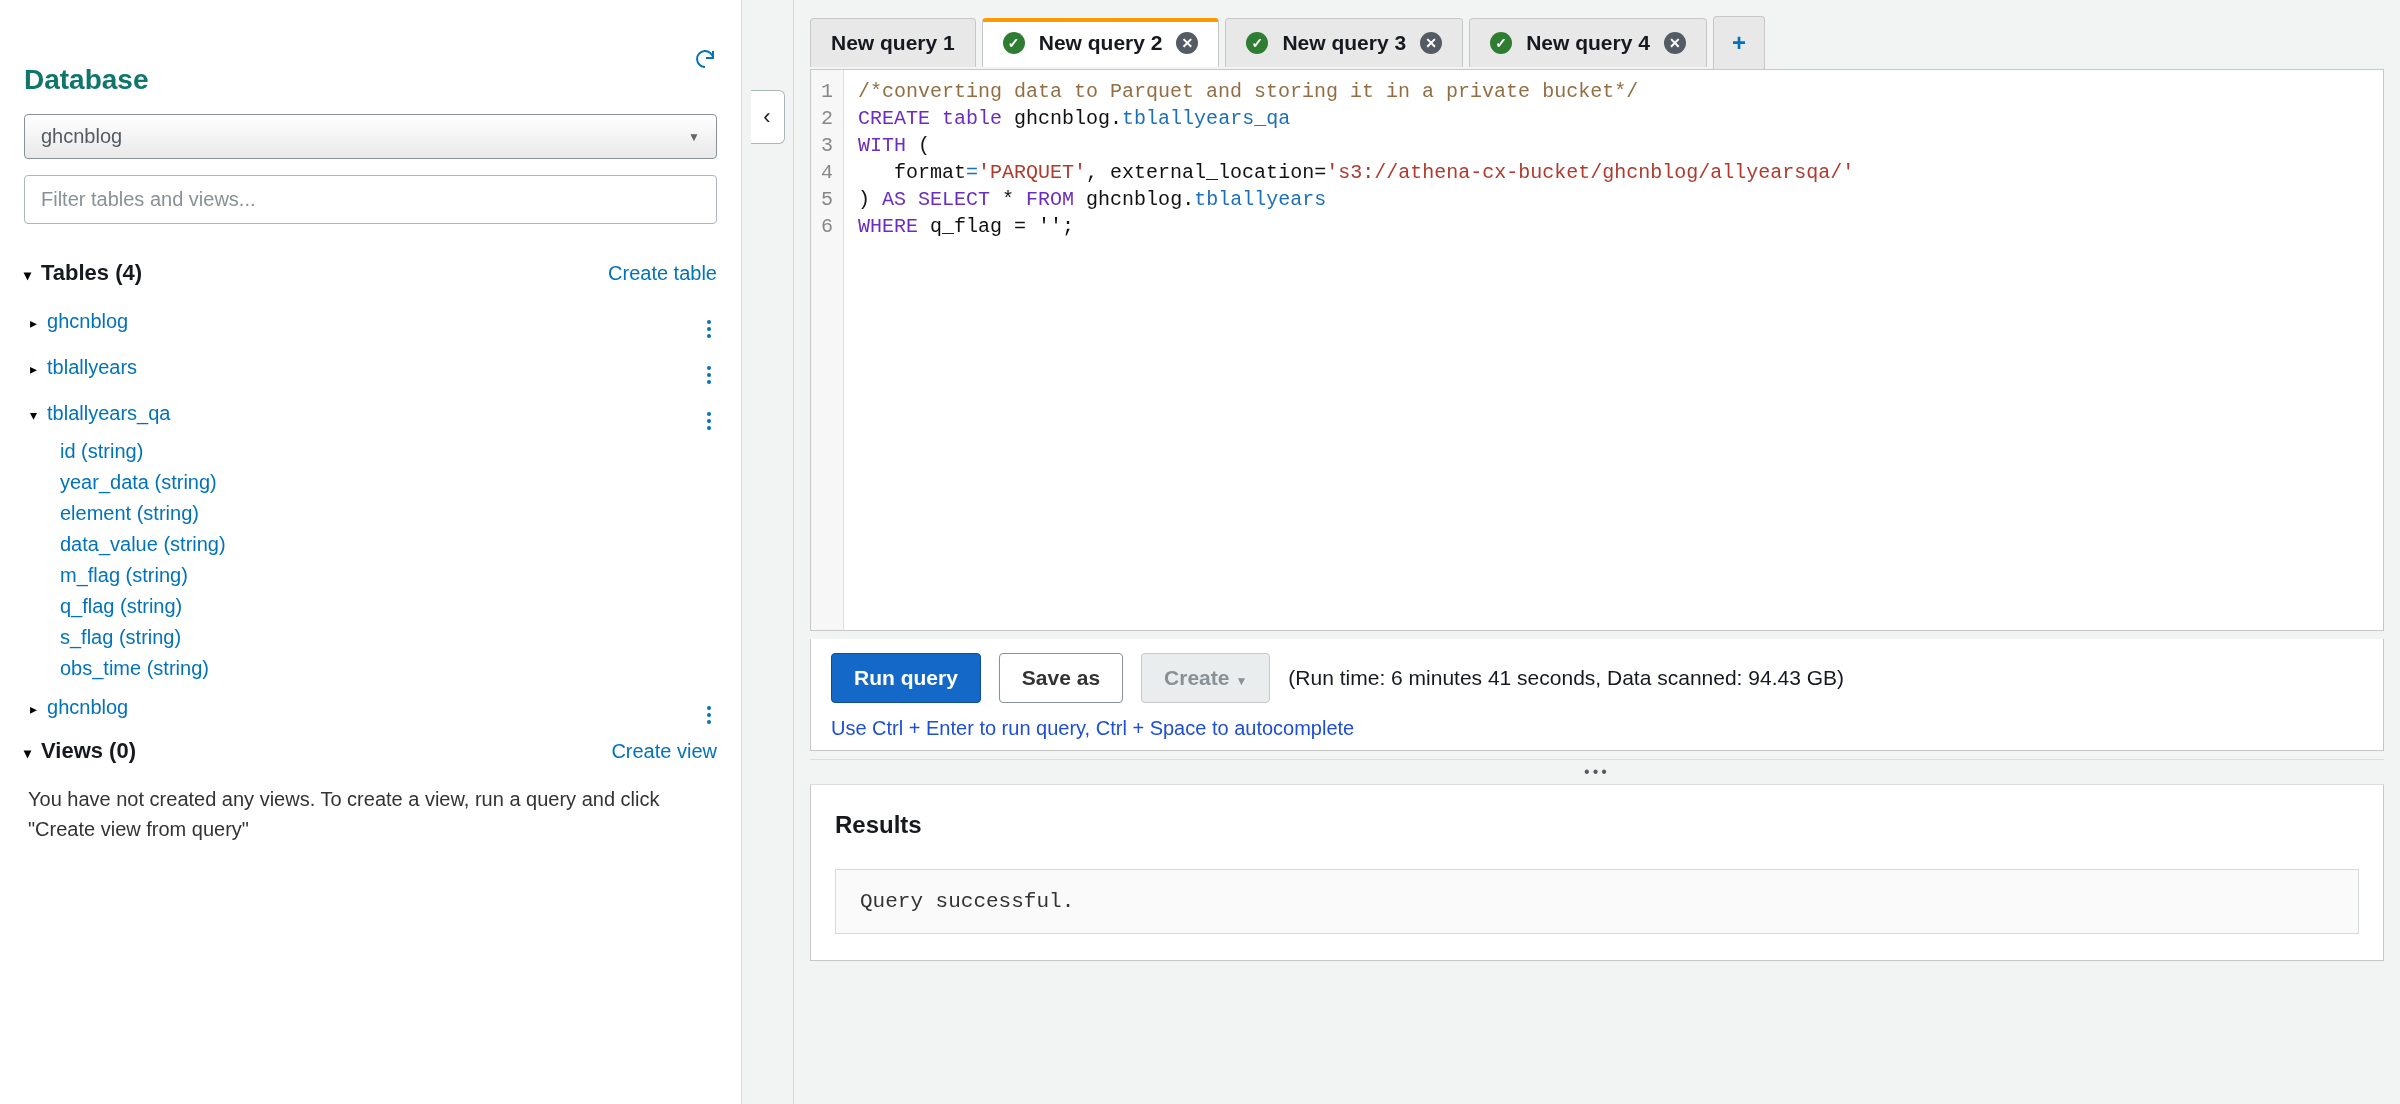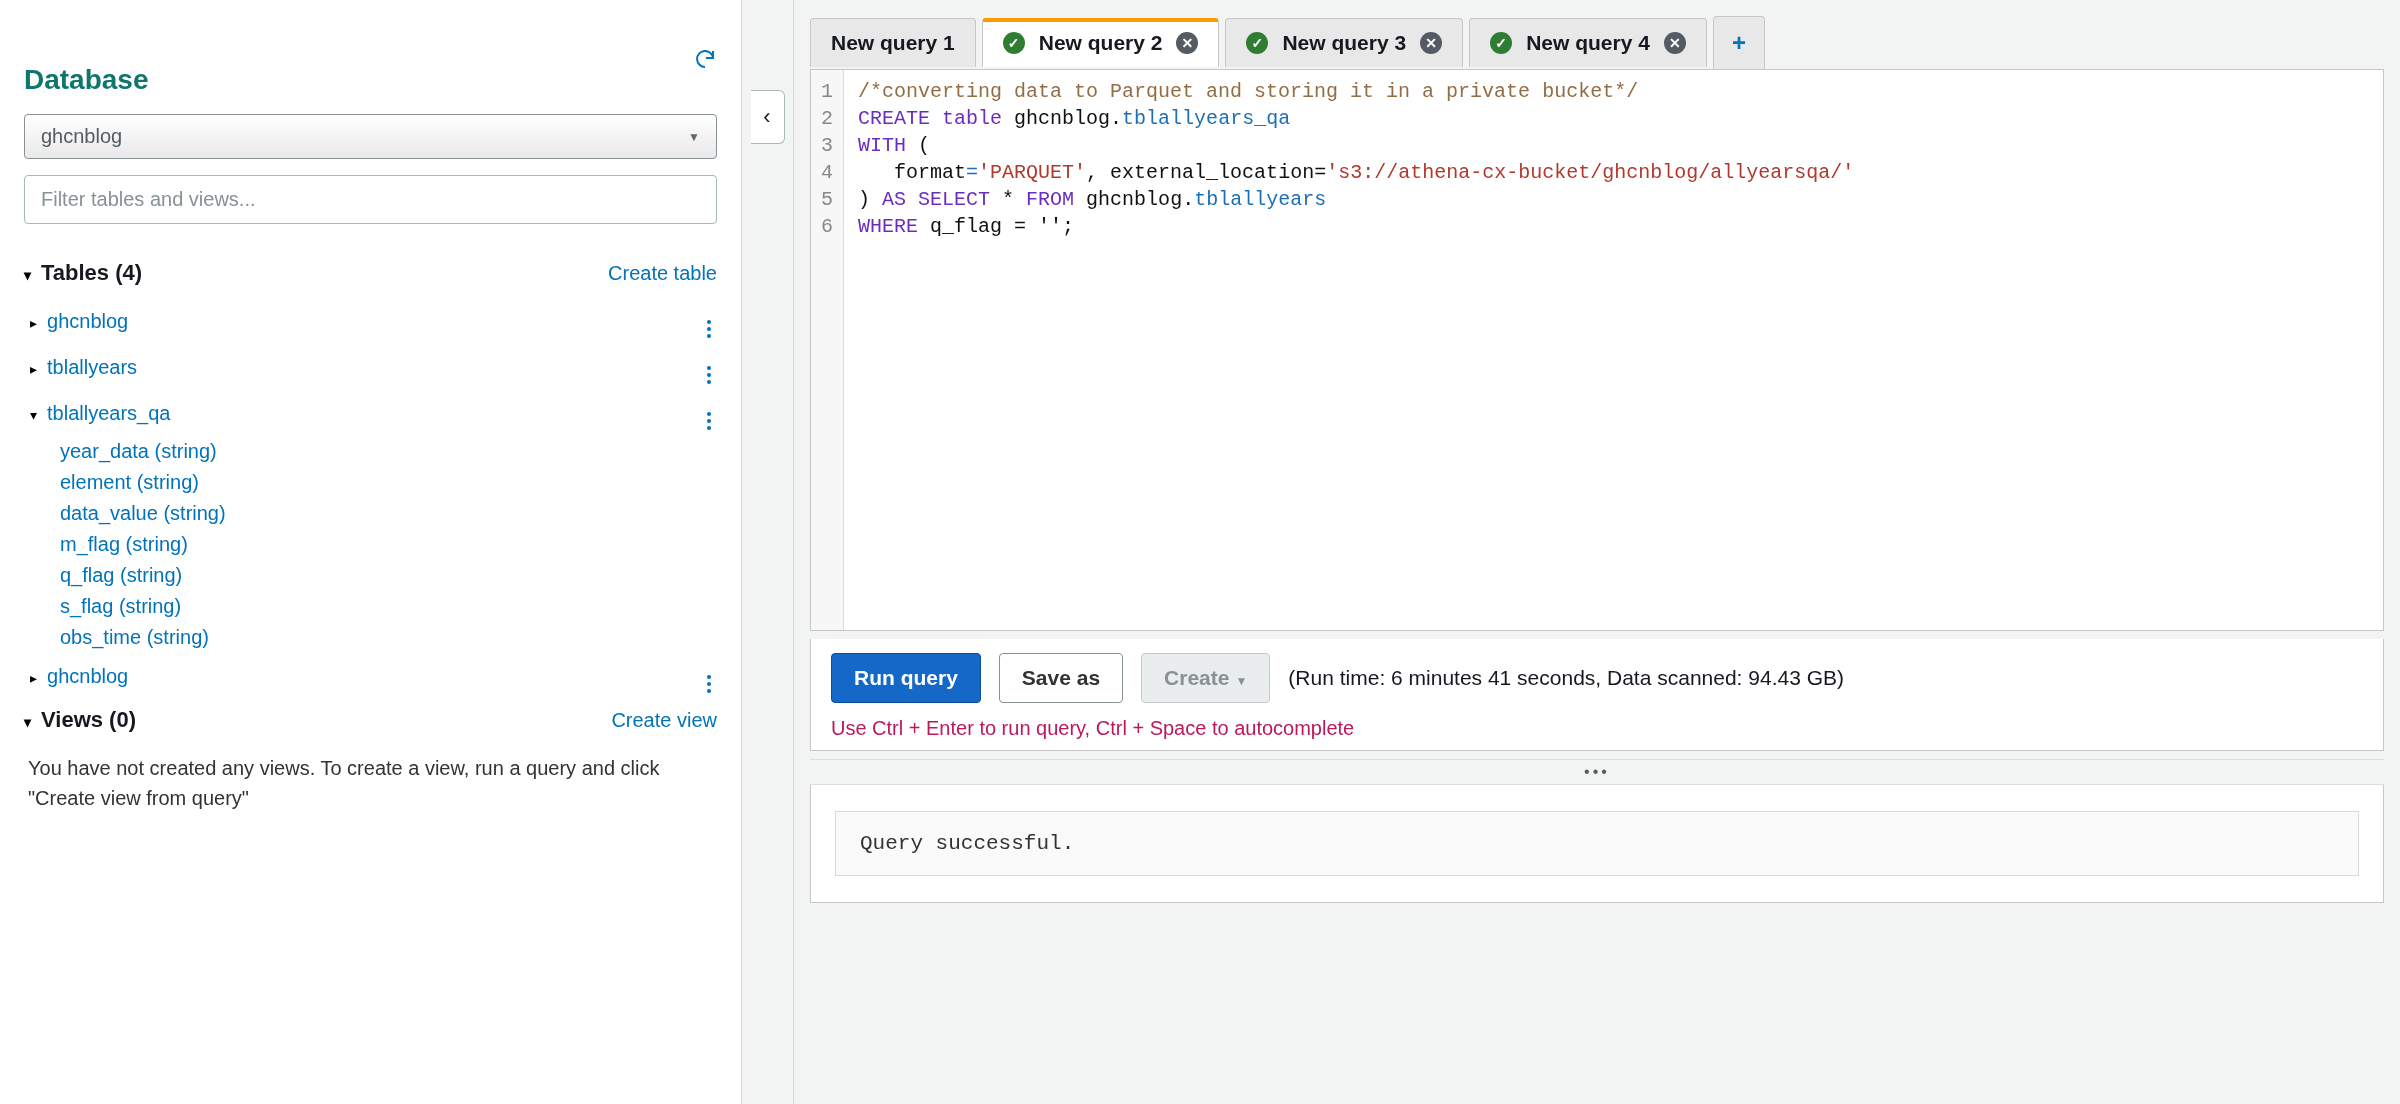--- a/index.html
+++ b/index.html
@@ -197,21 +197,21 @@
   }
   .btn-row{display:flex;align-items:center;gap:18px;margin-bottom:14px;}
   .btn{
     border:1px solid #879196;border-radius:4px;
     background:#fff;padding:12px 22px;font-size:21px;font-weight:700;color:#333;cursor:pointer;
   }
   .btn.primary{background:#1468c7;border-color:#0d4f99;color:#fff;}
   .btn.disabled{background:#eaeded;color:#879196;border-color:#c7c7c7;cursor:default;}
   .btn .cv{font-size:12px;margin-left:6px;color:#879196;}
   .run-stats{font-size:21px;color:#16191f;}
-  .hint{font-size:20px;color:#be185d;}
+  .hint{font-size:20px;color:#1d4ed8;}
   .mid-handle{height:26px;background:#f2f3f3;border-top:1px solid #ddd;border-bottom:1px solid #ddd;margin:0 16px;display:flex;align-items:center;justify-content:center;color:#545b64;font-size:16px;letter-spacing:3px;}
   .results{
     margin:0 16px 16px;background:#fff;border:1px solid #c7c7c7;border-top:none;
     padding:26px 24px;
   }
   .results h3{font-size:24px;font-weight:700;color:#16191f;margin-bottom:30px;}
   .result-box{
     border:1px solid #d5dbdb;background:#fafafa;padding:20px 24px;font-family:"Courier New",monospace;font-size:21px;color:#333;
   }
 </style>
@@ -273,20 +273,21 @@
     <a class="link">
         <span class="caret down"></span>
       <span>tblallyears_qa</span>
       </a>
     <span class="dots"><span class="dots-vert">
           <i></i>
           <i></i>
           <i></i>
         </span></span>
   </div>
+  <div class="col-row">id (string)</div>
   <div class="col-row">year_data (string)</div>
   <div class="col-row">element (string)</div>
   <div class="col-row">data_value (string)</div>
   <div class="col-row">m_flag (string)</div>
   <div class="col-row">q_flag (string)</div>
   <div class="col-row">s_flag (string)</div>
   <div class="col-row">obs_time (string)</div>
 
   <div class="tree-row">
     <a class="link">
@@ -360,15 +361,16 @@
         <span>Create</span><span class="cv">▼</span>
       </button>
       <span class="run-stats">(Run time: 6 minutes 41 seconds, Data scanned: 94.43 GB)</span>
     </div>
     <div class="hint">Use Ctrl + Enter to run query, Ctrl + Space to autocomplete</div>
   </div>
 
   <div class="mid-handle">•••</div>
 
   <section class="results">
+    <h3>Results</h3>
     <div class="result-box">Query successful.</div>
   </section>
 </main>
 
 </body></html>

